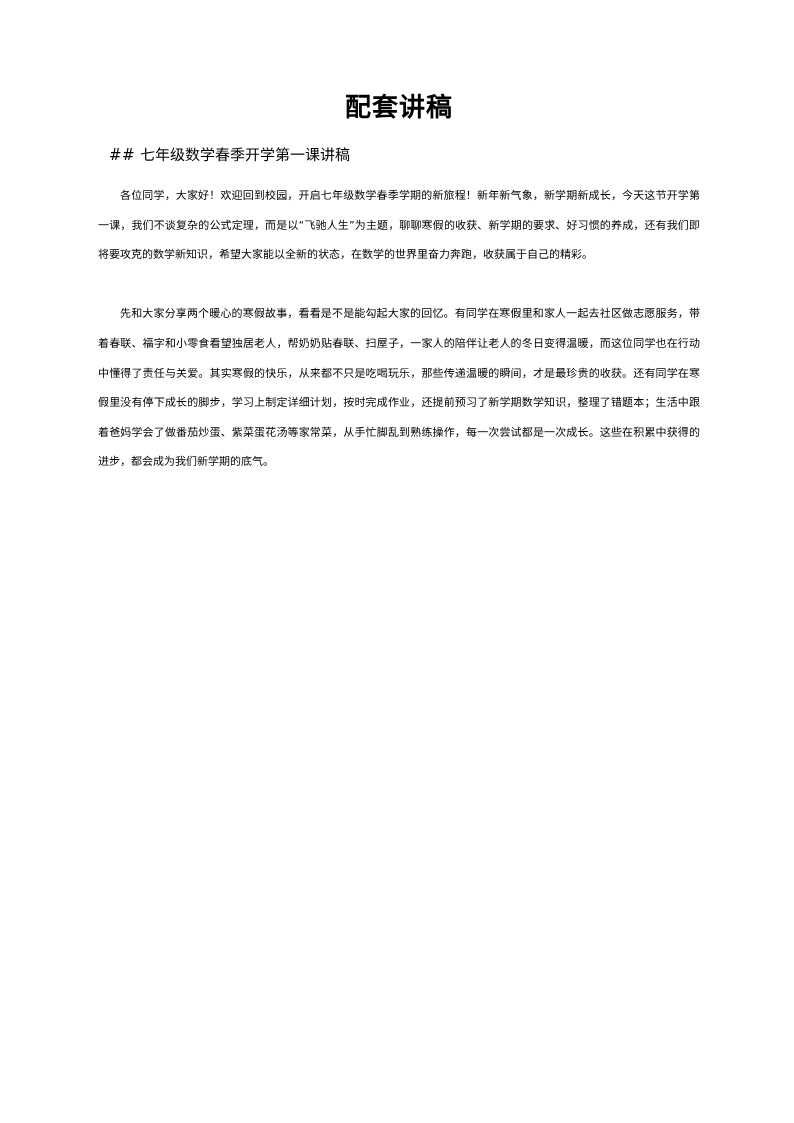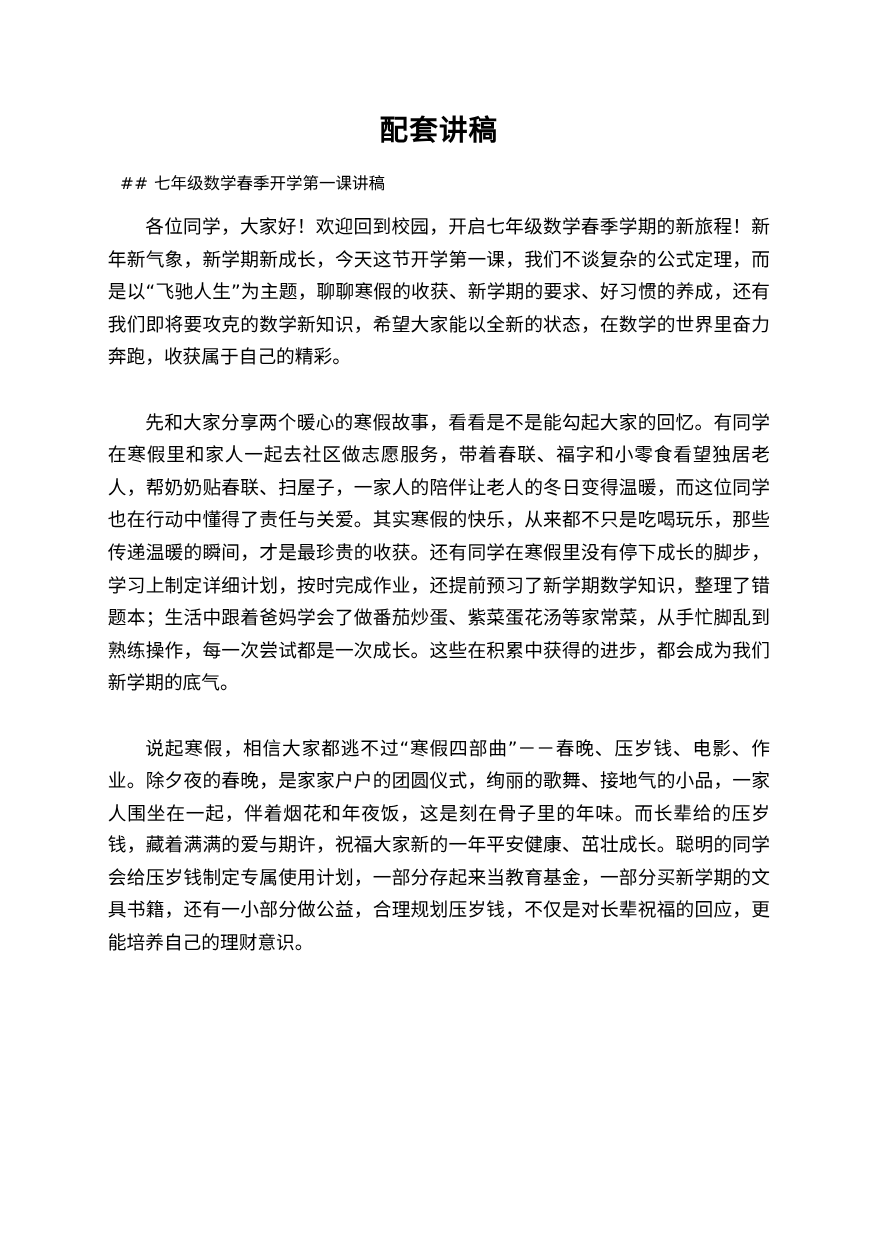--- a/index.html
+++ b/index.html
@@ -19,21 +19,21 @@
     position: relative;
     width: 794px;
     height: 1123px;
     background: #ffffff;
     box-sizing: border-box;
     padding: 0;
   }
   .page-body {
     position: absolute;
     left: 98px;
-    top: 16px;
+    top: 4px;
     width: 602px;
   }
   .doc-title {
     font-family: "DejaVu Serif", "Liberation Serif", serif;
     font-weight: bold;
     font-size: 26px;
     line-height: 30px;
     text-align: center;
     margin: 0;
     padding-top: 88px;
@@ -49,21 +49,21 @@
     text-align: left;
   }
   .doc-subheading .hash {
     letter-spacing: 0.5px;
   }
   .paragraphs {
     padding-top: 16px;
   }
   p.para {
     font-family: "DejaVu Sans", "Liberation Sans", sans-serif;
-    font-size: 17px;
+    font-size: 11px;
     line-height: 29.6px;
     margin: 0 0 29.6px 0;
     text-align: justify;
     text-justify: inter-ideograph;
     text-indent: 2em;
     word-break: break-all;
   }
   p.para:last-child {
     margin-bottom: 0;
   }
@@ -77,17 +77,16 @@
     <h1 class="doc-title">配套讲稿</h1>
 
     <div class="doc-subheading">
       <span class="hash">##</span>
       <span>七年级数学春季开学第一课讲稿</span>
     </div>
 
     <div class="paragraphs">
       <p class="para">各位同学，大家好！欢迎回到校园，开启七年级数学春季学期的新旅程！新年新气象，新学期新成长，今天这节开学第一课，我们不谈复杂的公式定理，而是以“飞驰人生”为主题，聊聊寒假的收获、新学期的要求、好习惯的养成，还有我们即将要攻克的数学新知识，希望大家能以全新的状态，在数学的世界里奋力奔跑，收获属于自己的精彩。</p>
       <p class="para">先和大家分享两个暖心的寒假故事，看看是不是能勾起大家的回忆。有同学在寒假里和家人一起去社区做志愿服务，带着春联、福字和小零食看望独居老人，帮奶奶贴春联、扫屋子，一家人的陪伴让老人的冬日变得温暖，而这位同学也在行动中懂得了责任与关爱。其实寒假的快乐，从来都不只是吃喝玩乐，那些传递温暖的瞬间，才是最珍贵的收获。还有同学在寒假里没有停下成长的脚步，学习上制定详细计划，按时完成作业，还提前预习了新学期数学知识，整理了错题本；生活中跟着爸妈学会了做番茄炒蛋、紫菜蛋花汤等家常菜，从手忙脚乱到熟练操作，每一次尝试都是一次成长。这些在积累中获得的进步，都会成为我们新学期的底气。</p>
-      <p class="para">说起寒假，相信大家都逃不过“寒假四部曲”－－春晚、压岁钱、电影、作业。除夕夜的春晚，是家家户户的团圆仪式，绚丽的歌舞、接地气的小品，一家人围坐在一起，伴着烟花和年夜饭，这是刻在骨子里的年味。而长辈给的压岁钱，藏着满满的爱与期许，祝福大家新的一年平安健康、茁壮成长。聪明的同学会给压岁钱制定专属使用计划，一部分存起来当教育基金，一部分买新学期的文具书籍，还有一小部分做公益，合理规划压岁钱，不仅是对长辈祝福的回应，更能培养自己的理财意识。</p>
     </div>
 
   </div>
 </div>
 
 </body></html>

